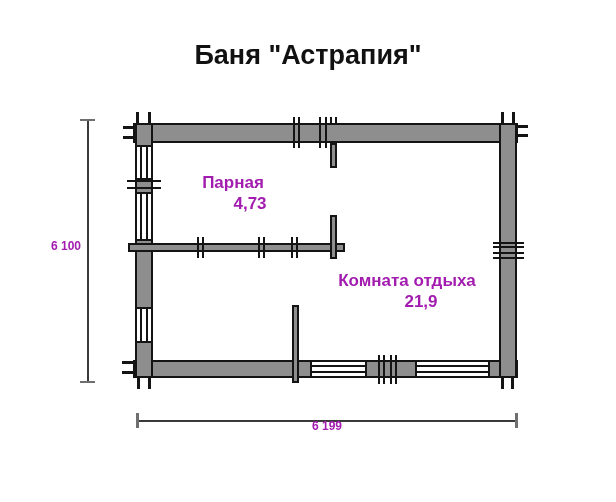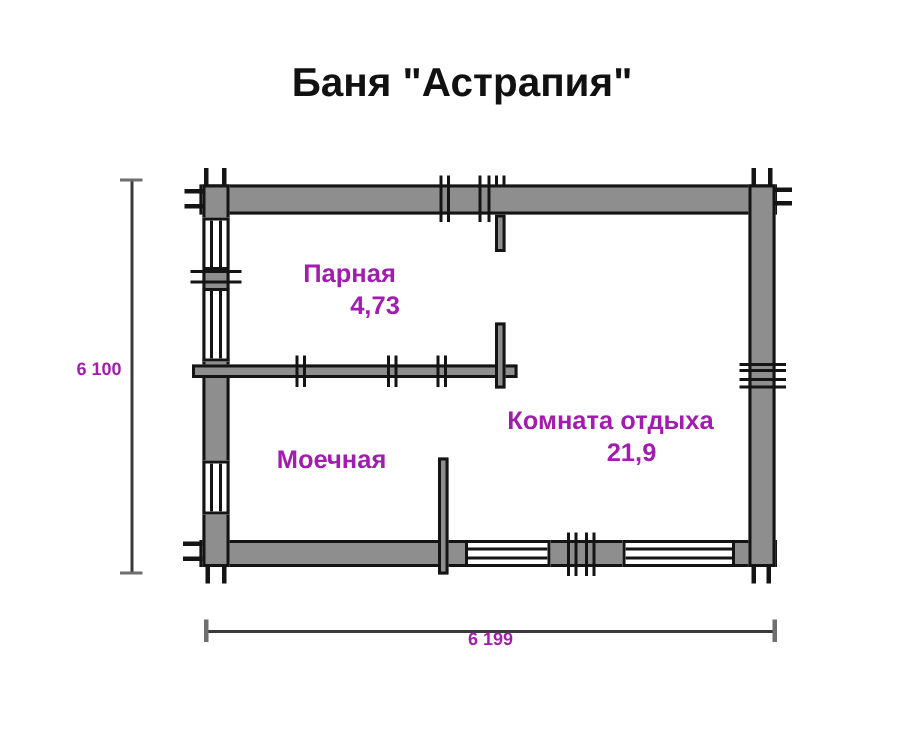--- a/index.html
+++ b/index.html
@@ -89,21 +89,20 @@
   <div class="abs tick" style="left:137px;top:377px;width:3px;height:12px;"></div>
   <div class="abs tick" style="left:148px;top:377px;width:3px;height:12px;"></div>
   <div class="abs tick" style="left:122px;top:361px;width:13px;height:3px;"></div>
   <div class="abs tick" style="left:122px;top:371px;width:13px;height:3px;"></div>
 
   <div class="abs tick" style="left:501px;top:377px;width:3px;height:12px;"></div>
   <div class="abs tick" style="left:511px;top:377px;width:3px;height:12px;"></div>
 
   <div class="lbl room-lbl" style="left:233px;top:183px;">Парная</div>
   <div class="lbl room-lbl" style="left:250px;top:204px;">4,73</div>
-  <div class="lbl room-lbl" style="left:221px;top:307px;">Моечная</div>
   <div class="lbl room-lbl" style="left:407px;top:281px;">Комната отдыха</div>
   <div class="lbl room-lbl" style="left:421px;top:302px;">21,9</div>
 
   <div class="abs dim" style="left:87px;top:120px;width:2px;height:262px;"></div>
   <div class="abs dimcap" style="left:80px;top:119px;width:15px;height:2px;"></div>
   <div class="abs dimcap" style="left:80px;top:381px;width:15px;height:2px;"></div>
   <div class="lbl dim-lbl" style="left:66px;top:247px;">6 100</div>
 
   <div class="abs dim" style="left:138px;top:420px;width:379px;height:2px;"></div>
   <div class="abs dimcap" style="left:136px;top:413px;width:3px;height:15px;"></div>

